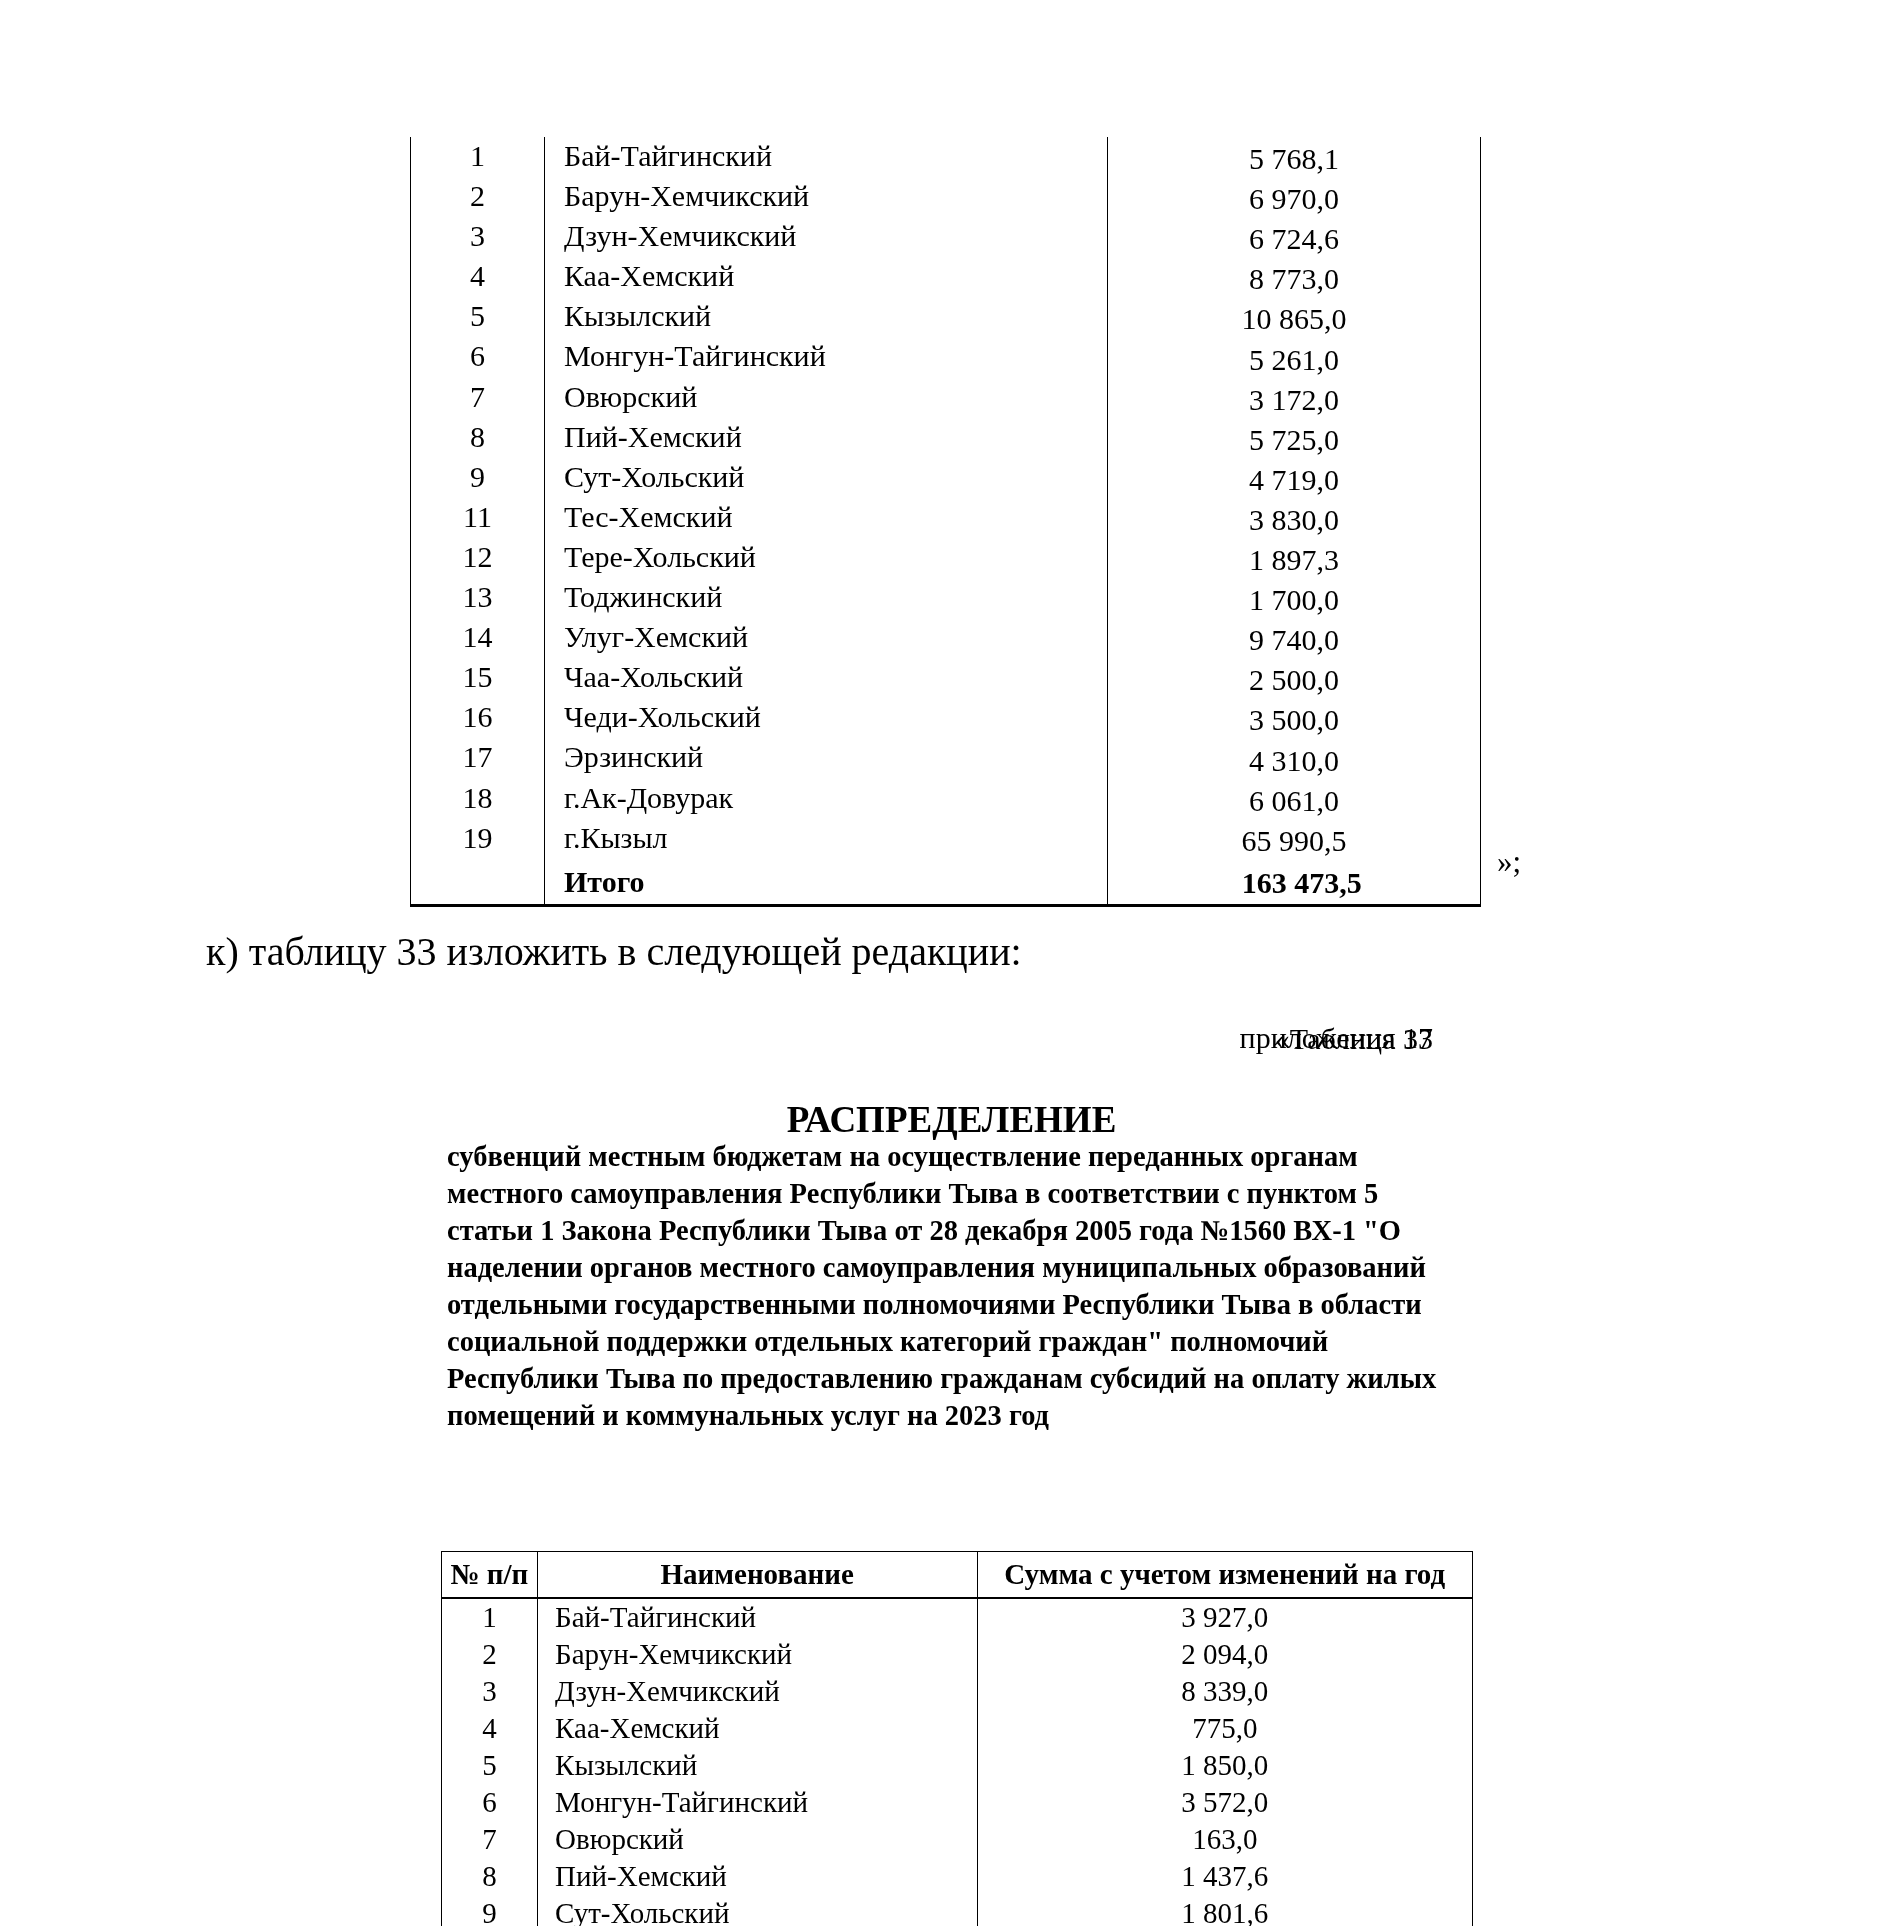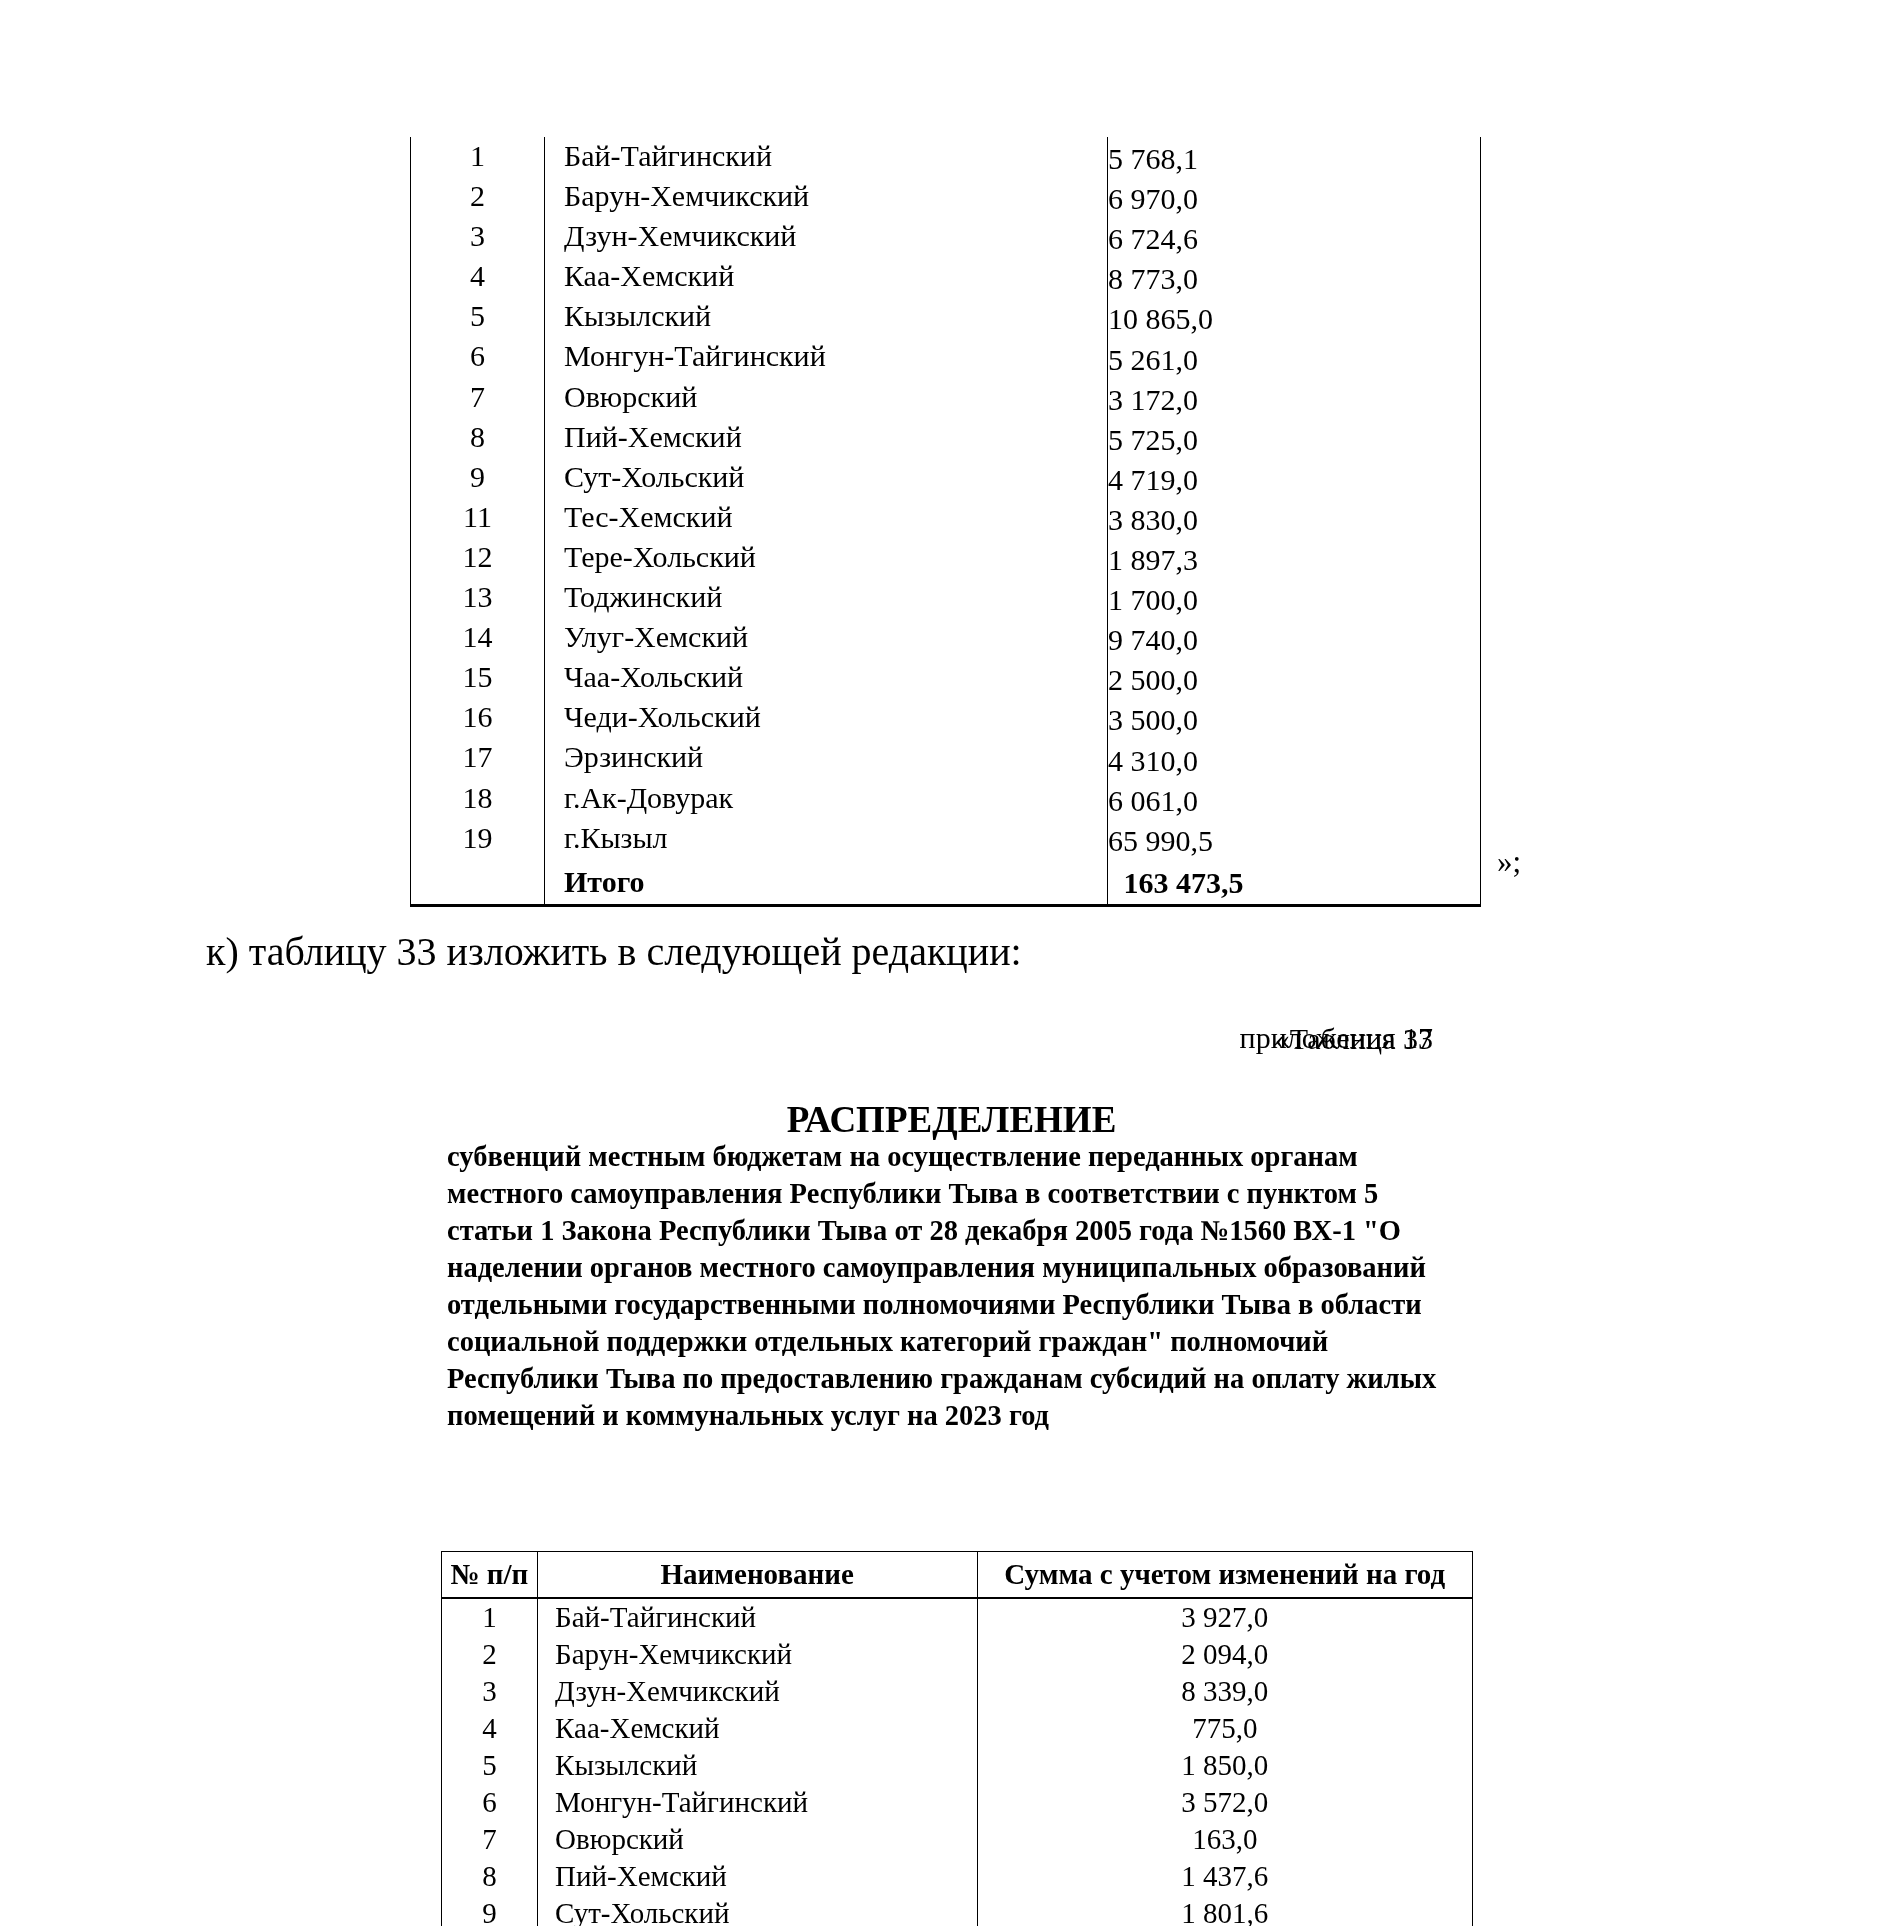--- a/index.html
+++ b/index.html
@@ -10,21 +10,21 @@
   .abs { position: absolute; }
 
   
   #top-table {
     position: absolute; left: 410px; top: 137px; width: 1071px;
     border-collapse: collapse; font-size: 30px; line-height: 37px;
   }
   #top-table td { padding: 0; vertical-align: top; }
   #top-table td.num { width: 133px; text-align: center; border-left: 1.9px solid #000; border-right: 1.9px solid #000; }
   #top-table td.name { width: 543px; padding-left: 19px; border-right: 1.9px solid #000; }
-  #top-table td.val { border-right: 1.9px solid #000; padding-top: 3.1px; }
+  #top-table td.val { text-align: center; border-right: 1.9px solid #000; padding-top: 3.1px; }
   #top-table tr.total td { font-weight: bold; height: 42px; vertical-align: middle; border-bottom: 3.1px solid #000; }
   #top-table tr.total td.val { padding-left: 15.4px; }
   .close-quote-1 { left: 1497px; top: 844px; font-size: 31px; }
 
   
   .instr { font-size: 40px; left: 206px; }
   #instr-k { top: 928px; }
 
   
   .caption-right { right: 470px; text-align: right; font-size: 30px; line-height: 39px; }

